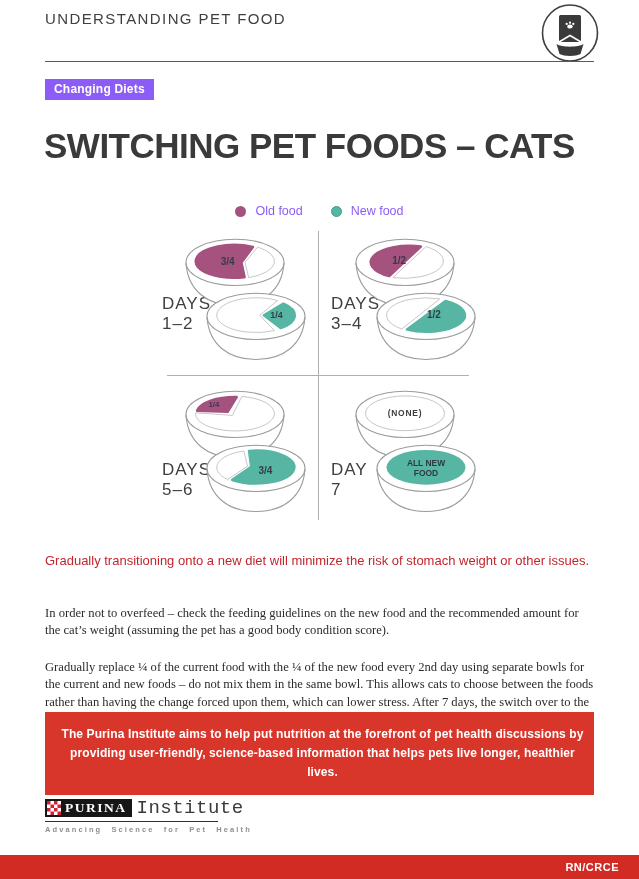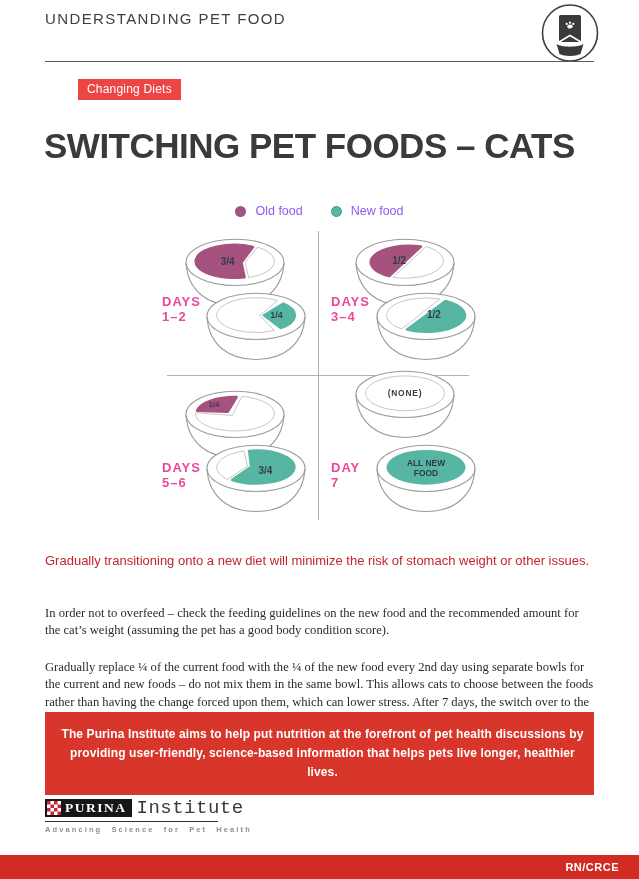--- a/index.html
+++ b/index.html
@@ -17,22 +17,22 @@
   }
   .header-icon { position:absolute; left:541px; top:4px; }
   .header-rule {
     position:absolute; left:45px; top:61px; width:549px; height:0;
     border-top:1px solid #5a5a5a;
   }
 
   
   .badge {
     position:absolute; left:45px; top:79px;
-    background:#ef4444; color:#fff; font-size:12px; font-weight:400;
-    padding:3px 9px 4px 9px; letter-spacing:0.2px;margin-left:33px;
+    background:#8b5cf6; color:#fff; font-size:12px; font-weight:700;
+    padding:3px 9px 4px 9px; letter-spacing:0.2px;
   }
   .page-title {
     position:absolute; left:44px; top:126px; width:560px;
     font-size:35px; font-weight:700; color:#3a3a3a; letter-spacing:-0.5px;
   }
 
   
   .legend {
     position:absolute; left:0; top:204px; width:639px;
     display:flex; justify-content:center; gap:28px; align-items:center;
@@ -41,21 +41,21 @@
   .legend-dot { width:11px; height:11px; border-radius:50%; }
   .dot-old { background:#a5527f; }
   .dot-new { background:#56b6a3; border:1px solid #3f9c8a; }
   .legend-label { font-size:12.5px; color:#8b5cf6; }
 
   
   .diagram { position:absolute; left:0; top:0; width:639px; height:879px; }
   .vline { position:absolute; left:318px; top:231px; width:0; height:289px; border-left:1px solid #b0b0b0; }
   .hline { position:absolute; left:167px; top:375px; width:302px; height:0; border-top:1px solid #b0b0b0; }
   .quad-label {
-    position:absolute; font-size:13px; font-weight:700; color:#ec4899;
+    position:absolute; font-size:17px; font-weight:400; color:#404040;
     letter-spacing:1px; line-height:1.18;
   }
   .bowl { position:absolute; }
   .bowl svg { display:block; }
   .bowl-outline { fill:#fff; stroke:#9b9b9b; stroke-width:2; }
   .white-region { fill:#fff; stroke:#b8b8b8; stroke-width:1.5; stroke-linejoin:round; }
   .old-wedge { fill:#a5527f; stroke:#a5527f; stroke-width:5; stroke-linejoin:round; }
   .new-wedge { fill:#56b6a3; stroke:#56b6a3; stroke-width:5; stroke-linejoin:round; }
   .wedge-label {
     font-family:"Liberation Sans", sans-serif; font-weight:700;
@@ -216,21 +216,21 @@
         <path class="white-region" d="M 77,17 A 75 33 0 0 0 46,71 L 84,46 Z"></path>
         <path class="new-wedge" d="M 87,17 A 73 31 0 1 1 55,72 L 91,47 Z"></path>
         <text class="wedge-label" x="118" y="61" font-size="19">3/4</text>
       </svg>
     </div>
 
     <div class="quad-label" style="left:331px; top:460px;">
       <div>DAY</div>
       <div>7</div>
     </div>
-    <div class="bowl" style="left:352px; top:368px;">
+    <div class="bowl" style="left:352px; top:388px;">
       <svg width="106" height="78" viewBox="0 0 200 148">
         <path class="bowl-outline" d="M 7,52 C 11,104 48,132 100,132 C 152,132 189,104 193,52 Z"></path>
         <ellipse class="bowl-outline" cx="100" cy="50" rx="93" ry="44"></ellipse>
         <ellipse cx="100" cy="48" rx="75" ry="33" fill="#fff" stroke="#b8b8b8" stroke-width="1.5"></ellipse>
         <text class="none-label" x="100" y="54">(NONE)</text>
       </svg>
     </div>
     <div class="bowl" style="left:373px; top:442px;">
       <svg width="106" height="78" viewBox="0 0 200 148">
         <path class="bowl-outline" d="M 7,52 C 11,104 48,132 100,132 C 152,132 189,104 193,52 Z"></path>

